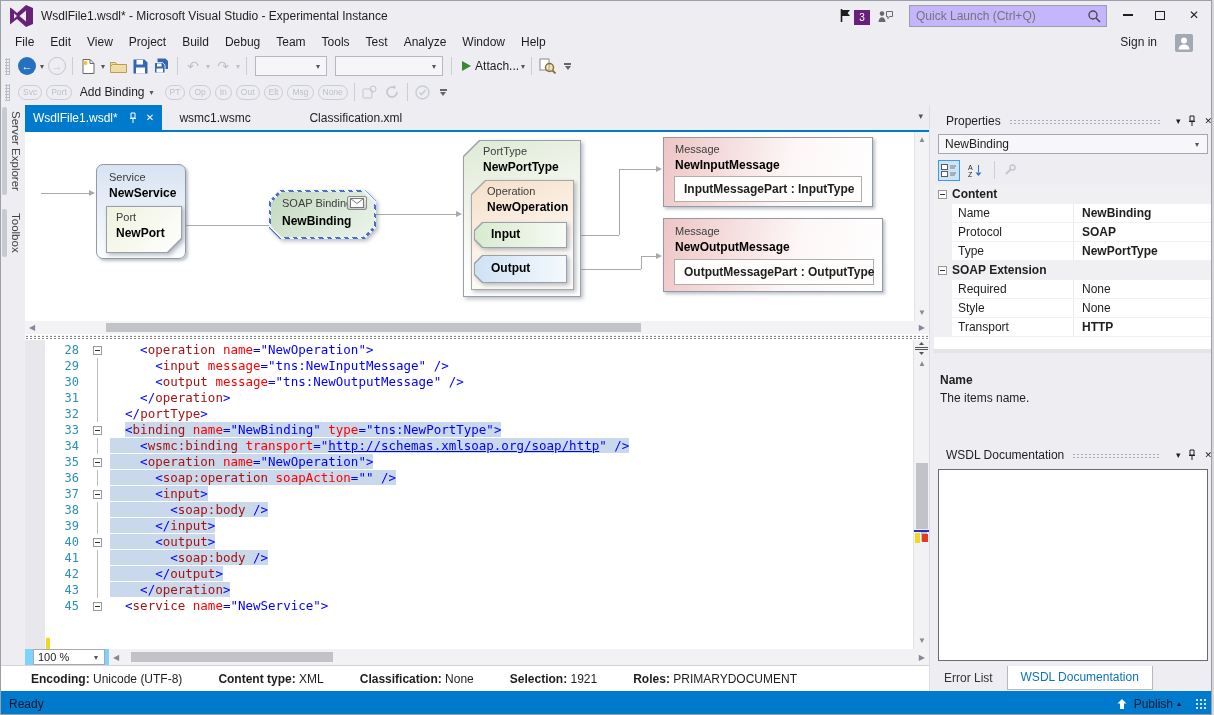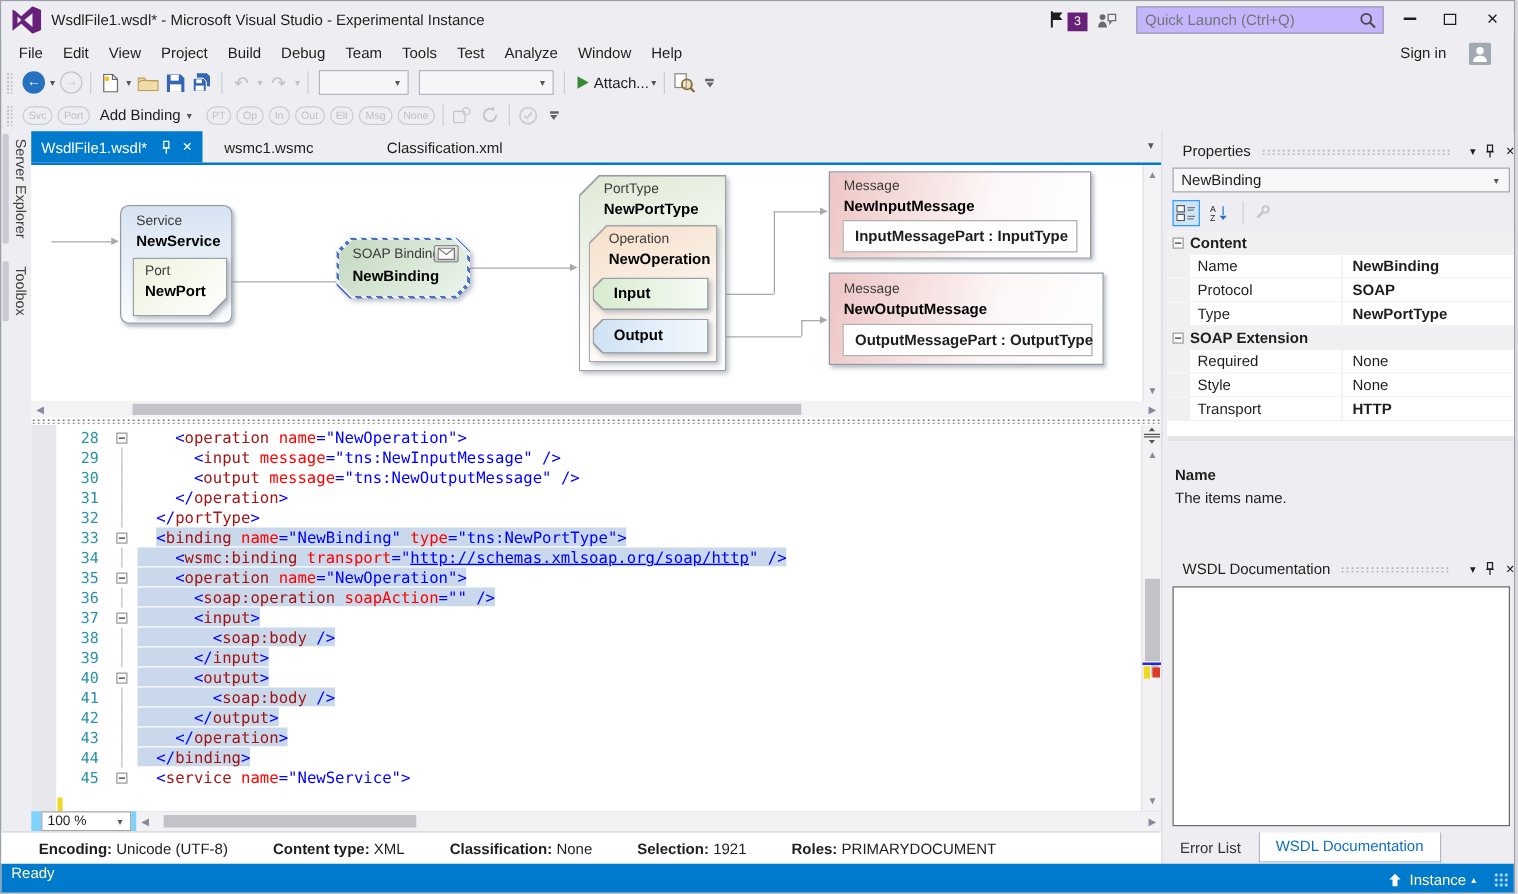--- a/index.html
+++ b/index.html
@@ -149,21 +149,21 @@
   #pdesc{position:absolute;left:4px;top:248px;width:278px;height:88px;padding:20px 10px 0 6px}
   #pdesc .dt{font-weight:bold;margin-bottom:4px}
   #wsdl-title-row{top:340px}
   #prop-title-row{top:6px}
   #wsdl-box{position:absolute;left:8px;top:364px;width:270px;height:192px;background:#fff;border:1px solid #6b6b6e}
   #btabs{position:absolute;left:8px;top:560px;width:270px;height:25px;display:flex;align-items:center}
   #btab-errorlist{padding:4px 6px;color:#333}
   #btab-wsdl{margin-left:8px;width:146px;height:24px;background:#fff;border:1px solid #b5b9c2;border-top:none;color:#0e70c0;display:flex;align-items:center;justify-content:center}
 
   
-  #statusbar{position:absolute;left:0;top:690px;width:1214px;height:25px;background:#007acc;color:#fef9c3;display:flex;}
+  #statusbar{position:absolute;left:0;top:690px;width:1214px;height:25px;background:#007acc;color:#0f172a;display:flex;align-items:center}
   #status-ready{margin-left:8px}
   #publish-cluster{position:absolute;right:8px;top:0;height:25px;display:flex;align-items:center}
   #publish-cluster .lbl{margin:0 4px 0 6px}
   #publish-caret{font-size:8px;margin-right:14px}
   #resize-grip{width:12px;height:12px;background-image:radial-gradient(#cfe3f2 1px,transparent 1.2px);background-size:4px 4px}
 </style>
 </head>
 <body>
 
 <div id="win">
@@ -593,27 +593,20 @@
           <span class="ct"><span class="hl">      <span class="cd">&lt;/</span><span class="ce">output</span><span class="cd">&gt;</span></span></span>
         </div>
         <div class="cl">
           <span class="ln">43</span>
           <span class="fold">
             <span class="fline"></span>
           </span>
           <span class="ct"><span class="hl">    <span class="cd">&lt;/</span><span class="ce">operation</span><span class="cd">&gt;</span></span></span>
         </div>
         <div class="cl">
-          <span class="ln">44</span>
-          <span class="fold">
-            <span class="fline"></span>
-          </span>
-          <span class="ct"><span class="hl">  <span class="cd">&lt;/</span><span class="ce">binding</span><span class="cd">&gt;</span></span></span>
-        </div>
-        <div class="cl">
           <span class="ln">45</span>
           <span class="fold">
             <span class="fbox">
               <i></i>
             </span>
           </span>
           <span class="ct">  <span class="cd">&lt;</span><span class="ce">service</span> <span class="ca">name</span><span class="cd">=</span><span class="cv">"NewService"</span><span class="cd">&gt;</span></span>
         </div>
       </div>
     <div id="code-vscroll">
@@ -771,19 +764,19 @@
   </div>
 
   <div id="statusbar">
     <span id="status-ready">Ready</span>
     <span id="publish-cluster">
       <span style="display:flex">
         <svg width="12" height="12">
             <path d="M6 1l4.5 4.5H8V11H4V5.5H1.5z" fill="#fff"></path>
           </svg>
       </span>
-      <span class="lbl">Instance</span>
+      <span class="lbl">Publish</span>
       <span id="publish-caret">▴</span>
       <span id="resize-grip"></span>
     </span>
   </div>
 
 </div>
 
 </body></html>

